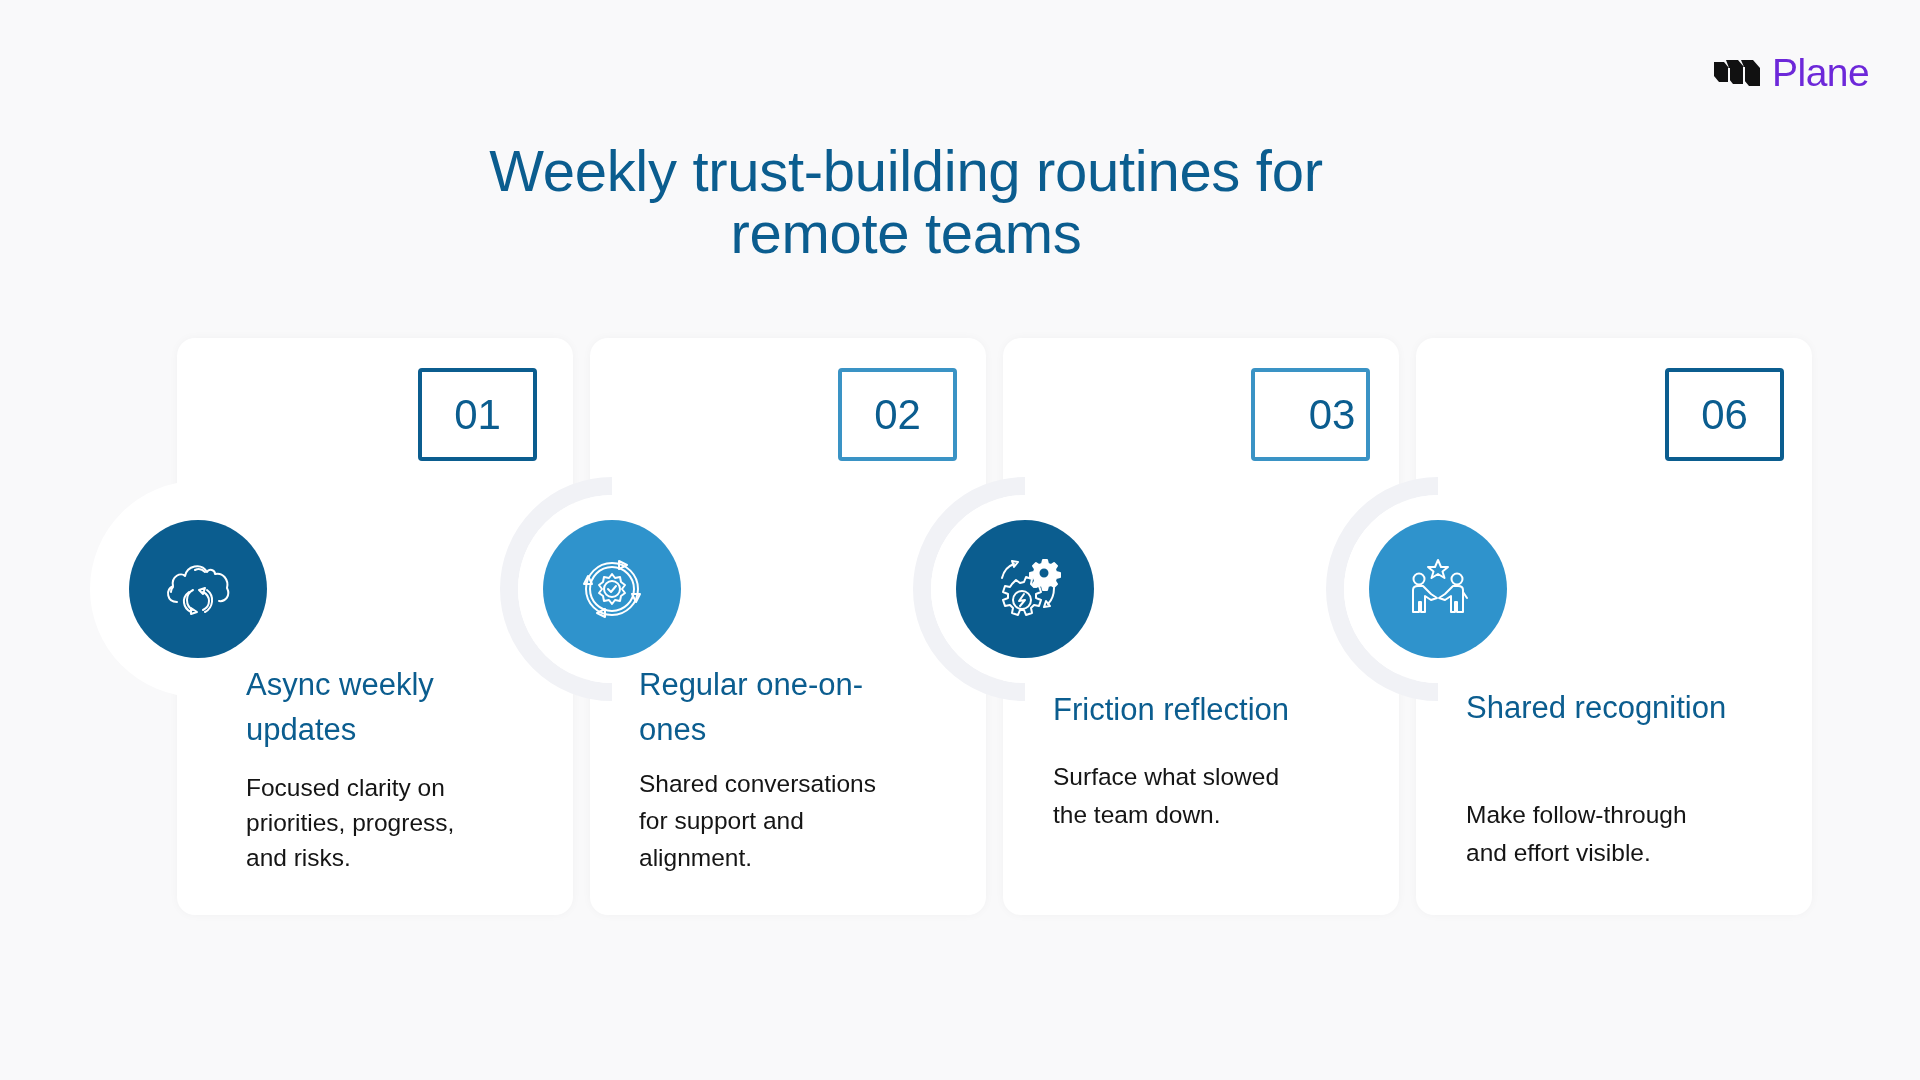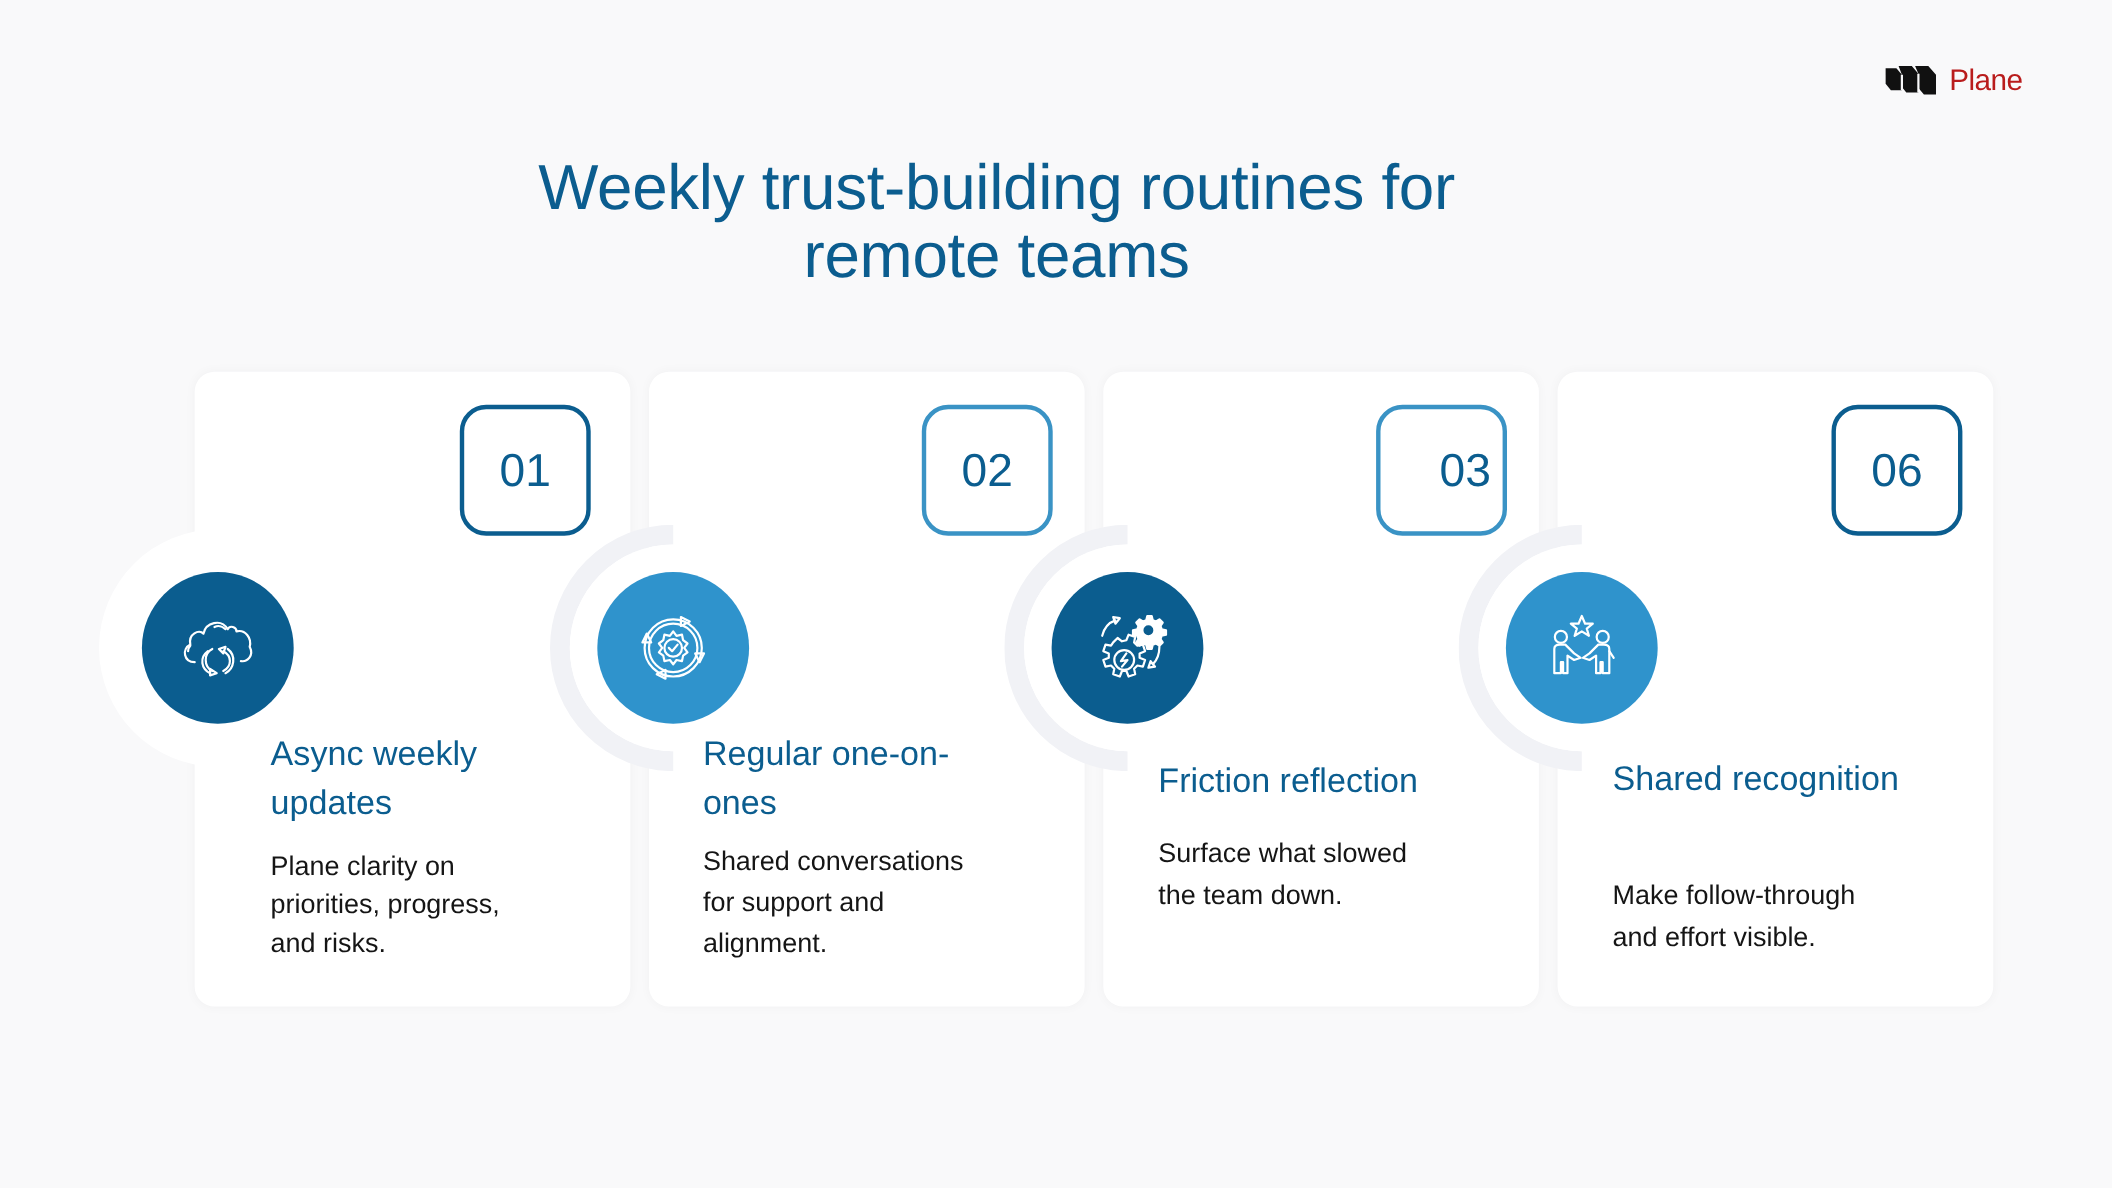--- a/index.html
+++ b/index.html
@@ -3,21 +3,21 @@
 <meta charset="utf-8">
 <style>
   html, body { margin: 0; padding: 0; }
   body {
     width: 1920px; height: 1080px; overflow: hidden;
     background: #f9f9fa; position: relative;
     font-family: "Liberation Sans", "DejaVu Sans", sans-serif;
   }
   .logo { position: absolute; left: 1714px; top: 54px; height: 38px; display: flex; align-items: center; gap: 10px; }
   .logo svg { width: 48px; height: 30px; }
-  .logo-text { font-size: 27px; color: #b91c1c; letter-spacing: -0.5px; font-family: "Liberation Sans", sans-serif; text-align: right; }
+  .logo-text { font-size: 39px; color: #6d28d9; letter-spacing: -0.5px; font-family: "Liberation Sans", sans-serif; text-align: right; }
 
   .title {
     position: absolute; left: 0; top: 140px; width: 1812px;
     text-align: center; color: #0b5d8f;
     font-size: 58px; line-height: 62px; font-weight: 400;
     font-family: "Liberation Sans", sans-serif; letter-spacing: -0.3px;
   }
   .title span { display: block; }
 
   .card {
@@ -34,22 +34,22 @@
     position: absolute; width: 224px; height: 224px; border-radius: 50%;
     border: 18px solid #f1f2f6; box-sizing: border-box;
     clip-path: inset(0 50% 0 0);
   }
   .circle {
     position: absolute; width: 138px; height: 138px; border-radius: 50%;
     display: flex; align-items: center; justify-content: center;
   }
   .circle svg { width: 86px; height: 86px; }
   .numbox {
-    position: absolute; width: 119px; height: 119px; box-sizing: border-box;
-    border: 4px solid #0b5d8f; border-radius: 24px; background: #fff;
+    position: absolute; width: 119px; height: 93px; box-sizing: border-box;
+    border: 4px solid #0b5d8f; border-radius: 4px; background: #fff;
     display: flex; align-items: center; justify-content: center;
     color: #0b5d8f; font-size: 42px; font-family: "Liberation Sans", sans-serif;
   }
   .heading {
     position: absolute; color: #0b5d8f; font-size: 31px; line-height: 45px;
     font-family: "Liberation Sans", sans-serif; width: 330px;
   }
   .body-text {
     position: absolute; color: #151515; font-size: 24.5px; line-height: 36px;
     font-family: "Liberation Sans", sans-serif; width: 300px;
@@ -159,21 +159,21 @@
   <div>ones</div>
 </div>
 <div class="heading" style="left:1053px; top:687px;">
   <div>Friction reflection</div>
 </div>
 <div class="heading" style="left:1466px; top:685px;">
   <div>Shared recognition</div>
 </div>
 
 <div class="body-text" style="left:246px; top:770px; line-height:35px;">
-  <div>Plane clarity on</div>
+  <div>Focused clarity on</div>
   <div>priorities, progress,</div>
   <div>and risks.</div>
 </div>
 <div class="body-text" style="left:639px; top:765px; line-height:37px;">
   <div>Shared conversations</div>
   <div>for support and</div>
   <div>alignment.</div>
 </div>
 <div class="body-text" style="left:1053px; top:758px; line-height:38px;">
   <div>Surface what slowed</div>

